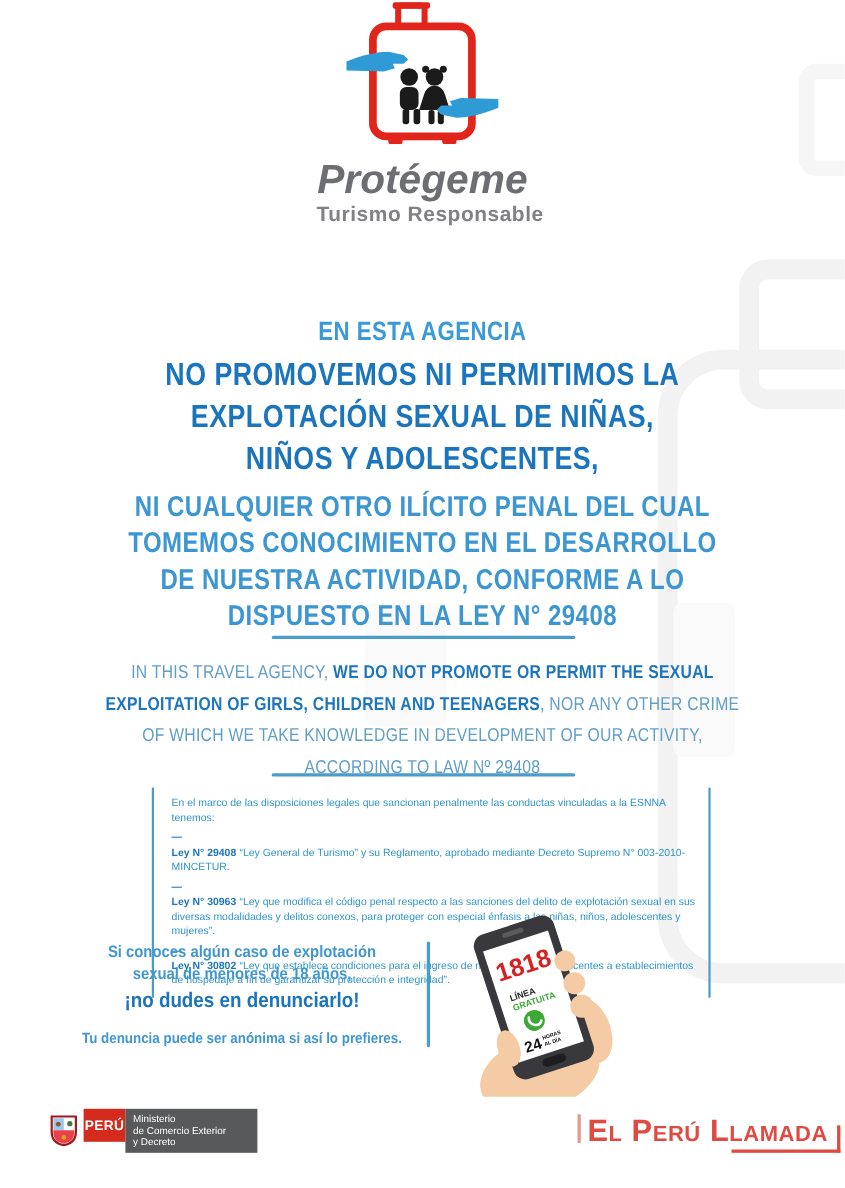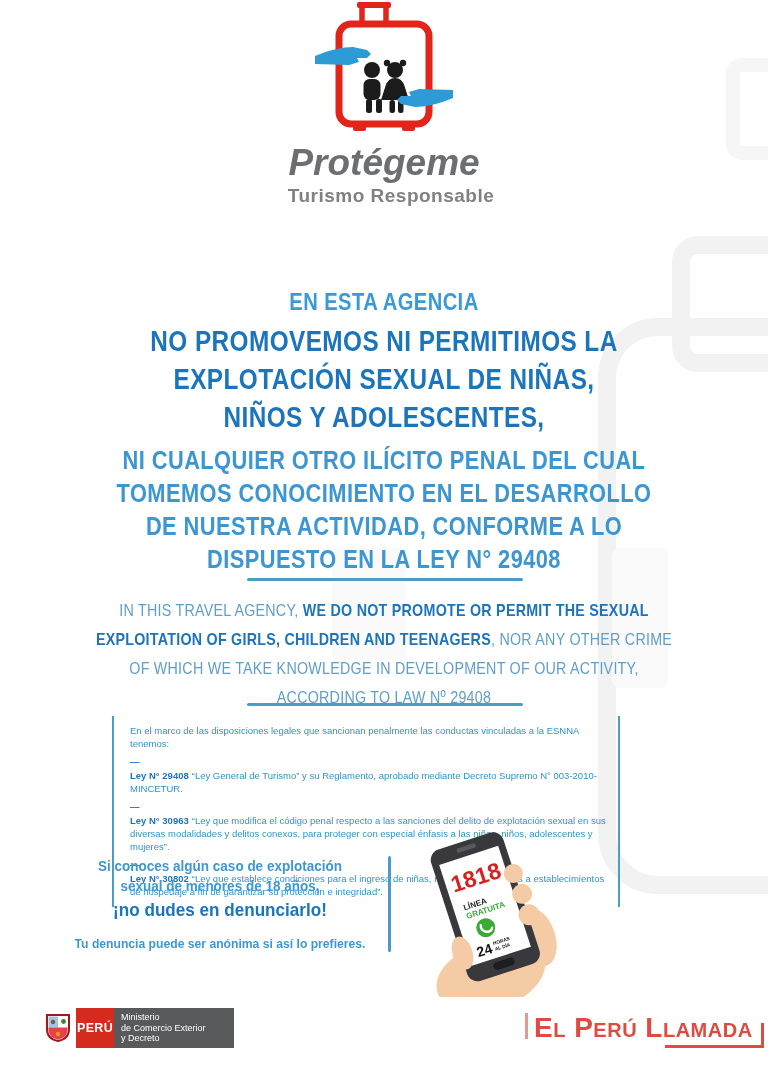--- a/index.html
+++ b/index.html
@@ -27,42 +27,42 @@
   
   .divider{position:absolute;left:247px;width:276px;height:3px;background:#4a9cc9;border-radius:2px;z-index:2;}
   .d1{top:578px;} .d2{top:703px;}
   .vline{position:absolute;left:388px;top:856px;width:3px;height:96px;background:#4a9cc9;border-radius:2px;z-index:2;}
   
   .english{position:absolute;left:34px;top:596px;width:700px;text-align:center;z-index:2;
            font-size:17px;line-height:29px;color:#5f9ec9;font-weight:400;letter-spacing:.3px;
            transform:scaleX(.84);transform-origin:350px top;}
   .english strong{color:#1c75bc;font-weight:800;}
   
-  .legal{position:absolute;left:112px;top:716px;width:508px;z-index:2;box-sizing:border-box;
+  .legal{position:absolute;left:138px;top:716px;width:508px;z-index:2;box-sizing:border-box;
          border-left:2.5px solid #4a9cc9;border-right:2.5px solid #4a9cc9;padding:8px 12px 9px 16px;
          color:#2f94c9;font-size:9.5px;line-height:13px;}
   .legal-intro{margin:0 0 5px;}
   .legal-item{display:flex;margin:0 0 5px;flex-direction:column;}
   .legal-item:last-child{margin-bottom:0;}
   .legal-item .dash{flex:0 0 14px;color:#1c75bc;font-weight:800;}
   .legal-item .dash::before{content:"\2014";}
   .legal-item .law{color:#1c75bc;font-weight:800;white-space:nowrap;margin-right:3px;}
   .legal-item .body{flex:1;}
   
   .report-text{position:absolute;left:55px;top:856px;width:330px;text-align:center;z-index:2;
                transform:scaleX(.9);transform-origin:165px top;}
   .rp-l{margin:0;font-size:15px;line-height:20px;color:#3f97ce;font-weight:600;}
   .rp-b{margin:2px 0 0;font-size:19px;line-height:24px;color:#1b75bc;font-weight:800;}
   .rp-s{margin:14px 0 0;font-size:13.5px;color:#3f97ce;font-weight:600;}
   .phone-wrap{position:absolute;left:398px;top:822px;z-index:2;}
   .linea100{position:absolute;left:558px;top:866px;z-index:2;}
   
   .gov{position:absolute;left:40px;top:1008px;height:40px;display:flex;z-index:2;}
   .gov-shield{width:36px;height:40px;background:#ffffff;display:flex;align-items:center;justify-content:center;}
-  .gov-peru{width:38px;height:40px;background:#d52b1e;color:#fff;display:flex;align-items:center;justify-content:center;
+  .gov-peru{width:38px;height:30px;background:#d52b1e;color:#fff;display:flex;align-items:center;justify-content:center;
             font-size:12.5px;font-weight:700;letter-spacing:.3px;}
   .gov-min{width:120px;height:40px;background:#58595b;color:#fff;box-sizing:border-box;padding:4px 16px 0 7px;
            font-size:9px;line-height:10.5px;}
   .epp{position:absolute;left:534px;top:1012px;z-index:2;color:#df4a41;}
   .epp-text{font-variant:small-caps;font-weight:800;font-size:28px;letter-spacing:.5px;white-space:nowrap;}
   .epp-br-l{position:absolute;left:-9px;top:1px;width:2.5px;height:26px;background:#e5988f;}
   .epp-br-r{position:absolute;right:-11px;bottom:-4px;width:96px;height:22px;
             border-right:3px solid #df4a41;border-bottom:3px solid #df4a41;}
 </style>
 </head>

